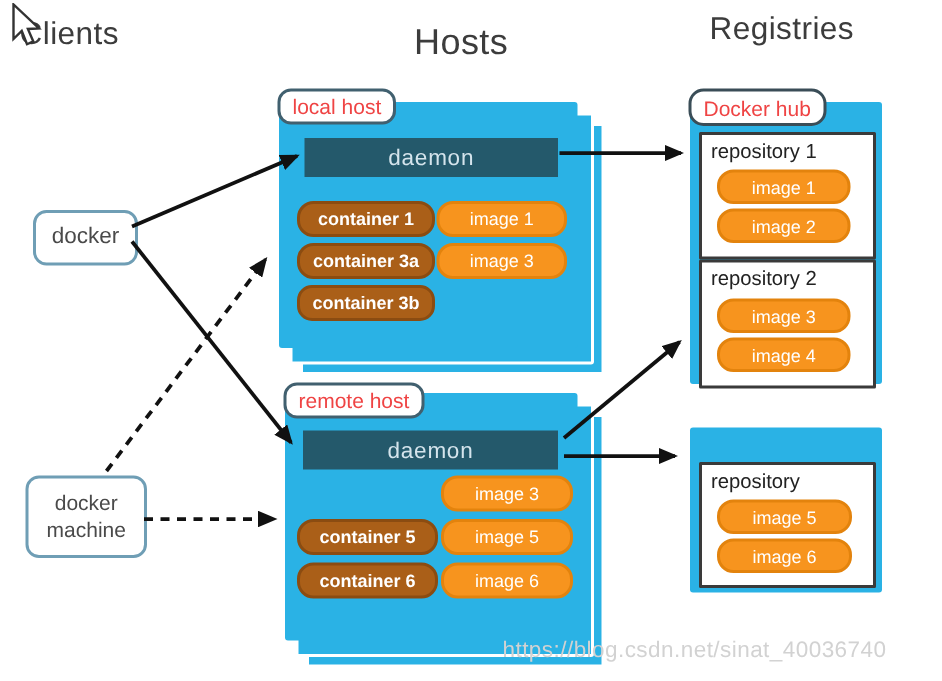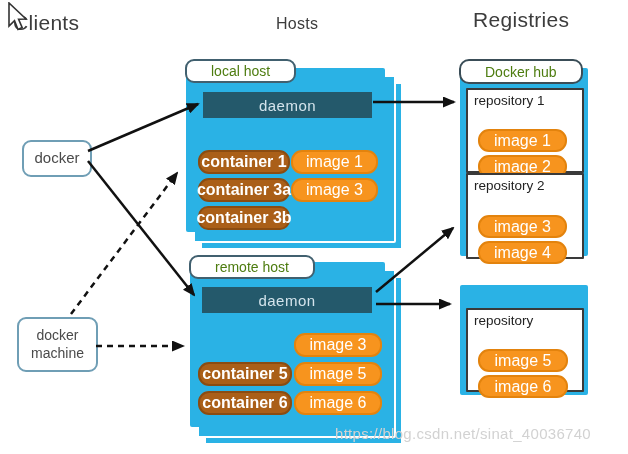--- a/index.html
+++ b/index.html
@@ -7,46 +7,46 @@
           font-family:"Liberation Sans", sans-serif;}
   .hdr{position:absolute;color:#3c3c3c;font-size:21px;letter-spacing:.3px;}
   
   .client-box{position:absolute;background:#fff;border:2px solid #6f9eb5;border-radius:9px;
               color:#4a4a4a;display:flex;flex-direction:column;align-items:center;justify-content:center;
               font-size:15px;line-height:1.25;z-index:4;}
   
   .panel{position:absolute;background:#2ab2e5;z-index:2;border-radius:2px;}
   .panel-back{position:absolute;background:#2ab2e5;border:2px solid #ffffff;z-index:1;border-radius:2px;}
   .panel-label{position:absolute;background:#fff;border:2px solid #41606f;border-radius:9px;
-               color:#4d7c0f;font-size:14px;display:flex;align-items:center;padding:0 24px;z-index:6;white-space:nowrap;}
+               color:#ef4444;font-size:14px;display:flex;align-items:center;padding:0 8px;z-index:6;white-space:nowrap;}
   .daemon{position:absolute;background:#24596b;color:#d4e4ec;font-size:15px;letter-spacing:.5px;
           display:flex;align-items:center;justify-content:center;z-index:3;}
-  .pill{position:absolute;border-radius:11px;color:#fff;font-size:16px;display:flex;align-items:center;
-        justify-content:center;z-index:3;white-space:nowrap;margin-top:16px;}
+  .pill{position:absolute;border-radius:11px;color:#fff;font-size:12px;display:flex;align-items:center;
+        justify-content:center;z-index:3;white-space:nowrap;}
   .pill.container{background:#aa5f18;border:2px solid #8b4c11;font-weight:bold;}
   .pill.image{background:#f7941e;border:2px solid #e3830d;}
   
   .reg-label{border-radius:10px;border:2px solid #3a4d57;}
   .repo-box{position:absolute;background:#fff;border:2px solid #3a3a3a;z-index:3;border-radius:1px;}
   .repo-name{position:absolute;left:6px;top:3px;color:#222;font-size:13.5px;}
   .watermark{position:absolute;color:#d2d2d2;font-size:15px;letter-spacing:.3px;z-index:12;white-space:nowrap;}
   svg.arrows{position:absolute;left:0;top:0;z-index:10;pointer-events:none;}
   .cursor{position:absolute;left:6px;top:2px;z-index:20;}
 </style>
 </head>
 <body>
 
 <div class="canvas">
 
   <svg class="cursor" width="24" height="32" viewBox="0 0 24 32">
     <path d="M3,1 L3,24 L8.5,18.6 L12,27.5 L16.2,25.6 L12.6,17.3 L20,17 Z" fill="#ffffff" stroke="#333" stroke-width="1.6"></path>
   </svg>
 
   <div class="hdr" style="left:13px;top:11px;">Clients</div>
-  <div class="hdr" style="left:276px;top:15px;font-size:16px;">Hosts</div>
+  <div class="hdr" style="left:276px;top:15px;font-size:24px;">Hosts</div>
   <div class="hdr" style="left:473px;top:8px;">Registries</div>
 
   <div class="client-box" style="left:22px;top:140px;width:66px;height:33px;">
     <span>docker</span>
   </div>
 
   <div class="client-box" style="left:17px;top:317px;width:77px;height:51px;font-size:14px;">
     <span>docker</span>
     <span>machine</span>
   </div>

